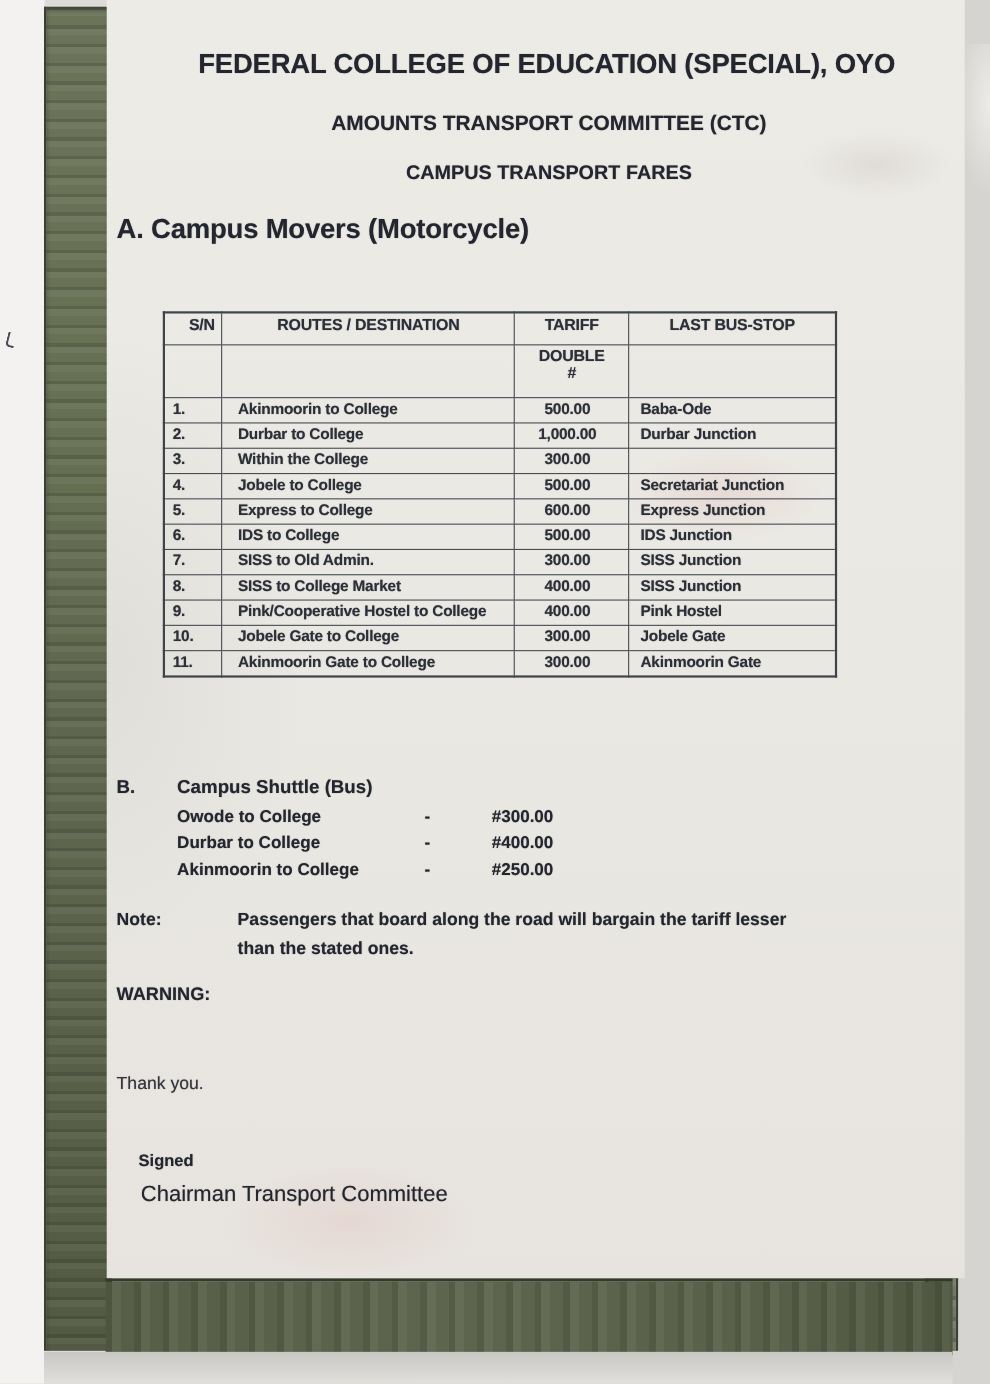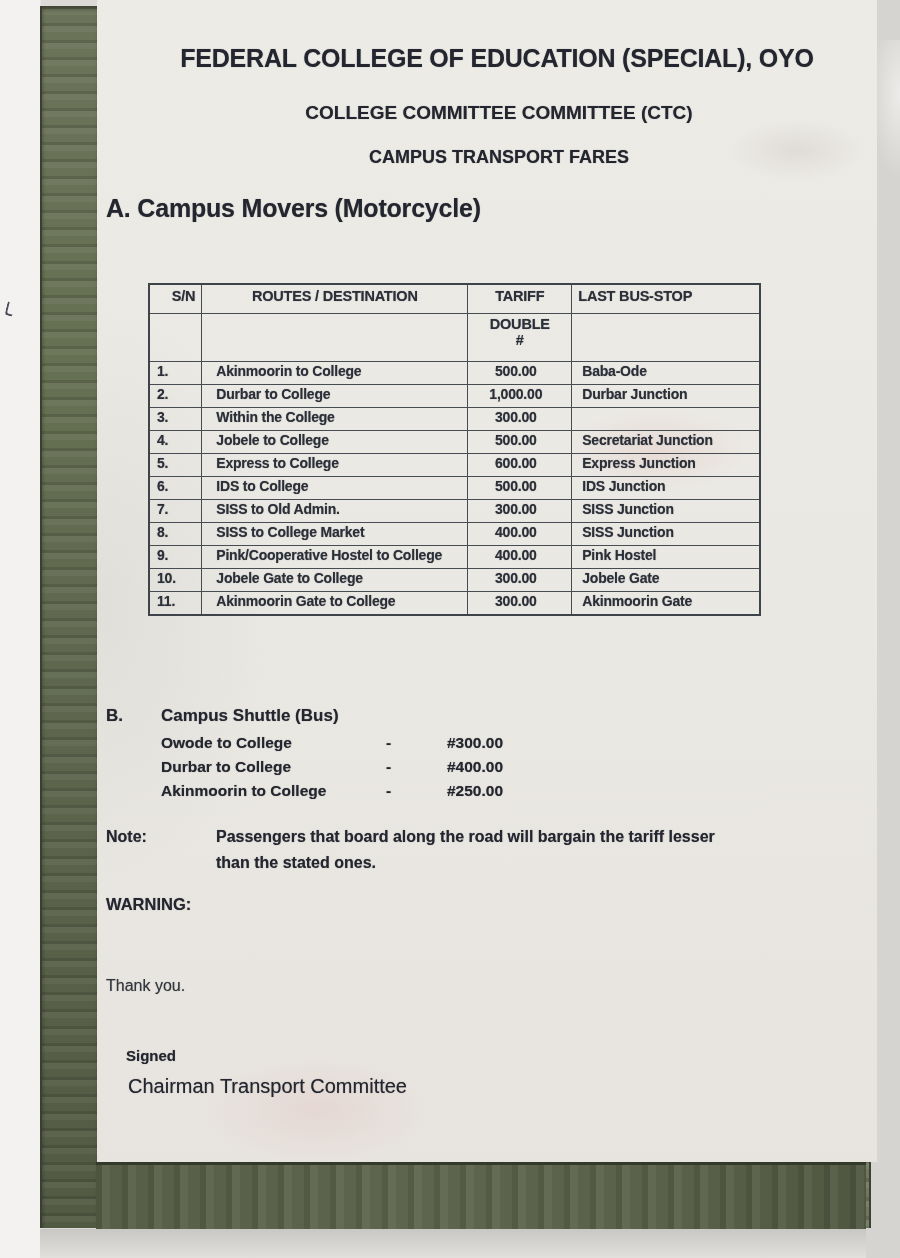--- a/index.html
+++ b/index.html
@@ -49,21 +49,21 @@
   .secA{left:9px;top:194px;font-size:25px;font-weight:700;letter-spacing:-0.2px;}
   
   .fare-table{left:51px;top:283px;width:613px;border-collapse:collapse;
       font-size:14px;font-weight:700;color:#2b2f38;letter-spacing:-0.2px;}
   .fare-table td,.fare-table th{border:1.6px solid #474b52;padding:1px 6px;vertical-align:top;}
   .fare-table{border:2px solid #3f434a;}
   th.h{height:24px;font-size:14.5px;text-align:left;padding-top:3px;}
   th.h-sn{width:42px;text-align:right;}
   th.h-route{width:276px;text-align:center;}
   th.h-tariff{width:96px;text-align:center;}
-  th.h-stop{width:191px;text-align:left;}
+  th.h-stop{width:191px;text-align:center;}
   tr.subhead td{height:44px;text-align:center;font-size:14.5px;padding-top:2px;}
   td.c-sn{padding-left:7px;height:20px;}
   td.c-route{padding-left:14px;}
   td.c-route-just{padding-left:14px;text-align:justify;}
   td.c-tariff{text-align:center;padding-right:14px;}
   td.c-stop{padding-left:10px;}
   
   .secB-head{left:9px;top:706px;font-size:17px;font-weight:700;display:flex;}
   .secB-letter{width:55px;}
   .shuttle{left:64px;top:731px;font-size:15.5px;font-weight:700;line-height:24px;}
@@ -97,21 +97,21 @@
   <div class="strip strip-right"></div>
   <div class="strip band-bottom"></div>
   <div class="below-band"></div>
   <div class="blob-top-right"></div>
   <div class="speck1"></div>
   <div class="speck2"></div>
 
   <div class="paper">
 
     <div class="abs title1">FEDERAL COLLEGE OF EDUCATION (SPECIAL), OYO</div>
-    <div class="abs title2">COLLEGE COMMITTEE COMMITTEE (CTC)</div>
+    <div class="abs title2">AMOUNTS TRANSPORT COMMITTEE (CTC)</div>
     <div class="abs title3">CAMPUS TRANSPORT FARES</div>
 
     <div class="abs secA">A. Campus Movers (Motorcycle)</div>
 
     <table class="abs fare-table">
       <tbody>
           <tr>
         <th class="h h-sn">S/N</th>
         <th class="h h-route">ROUTES / DESTINATION</th>
         <th class="h h-tariff">TARIFF</th>

